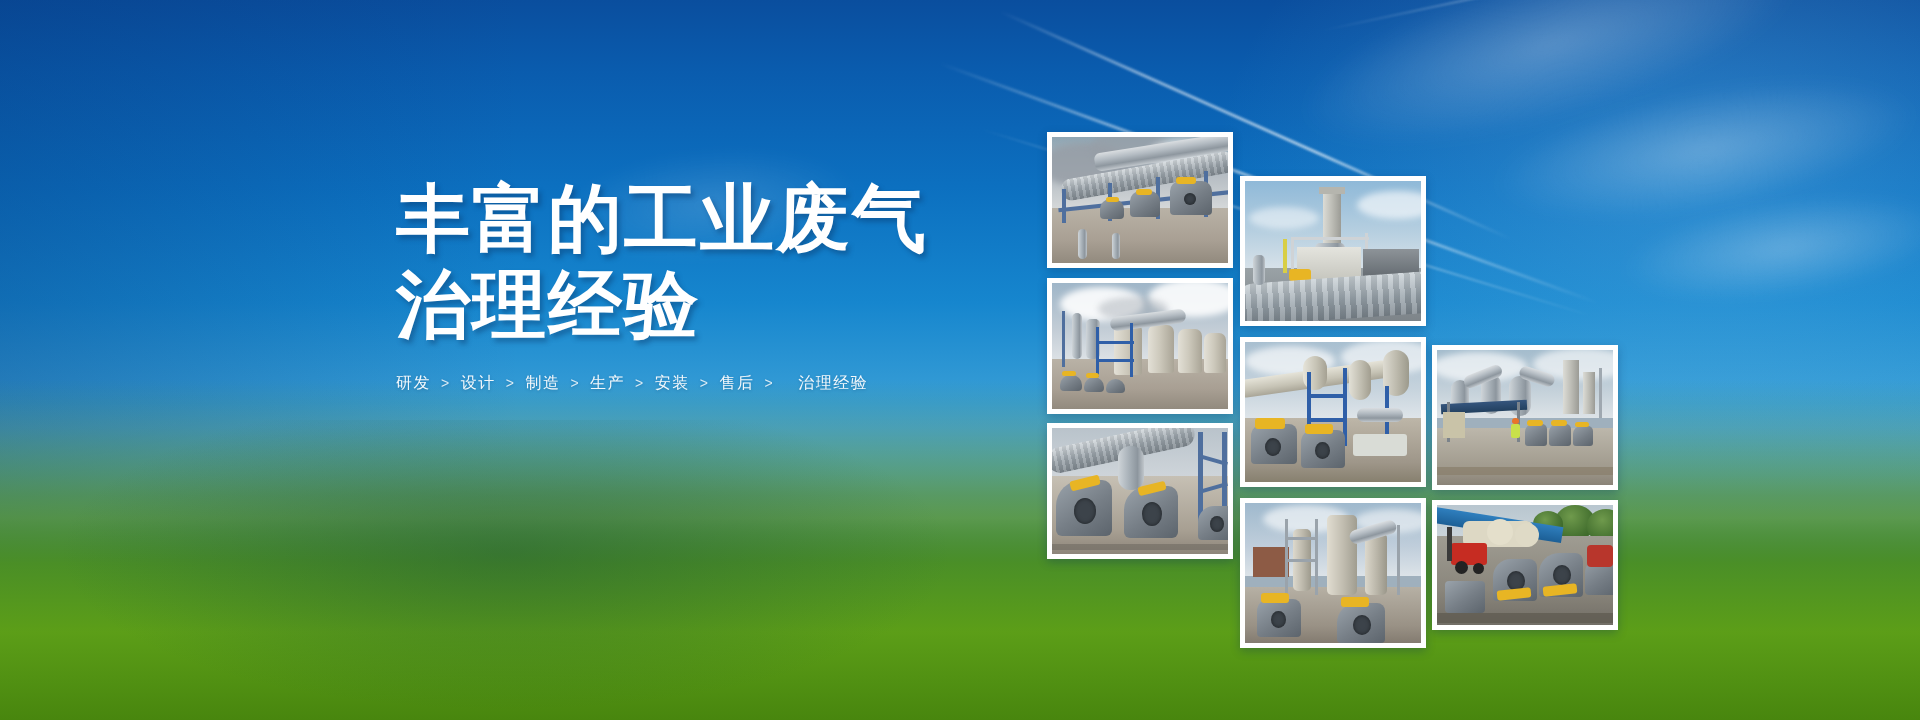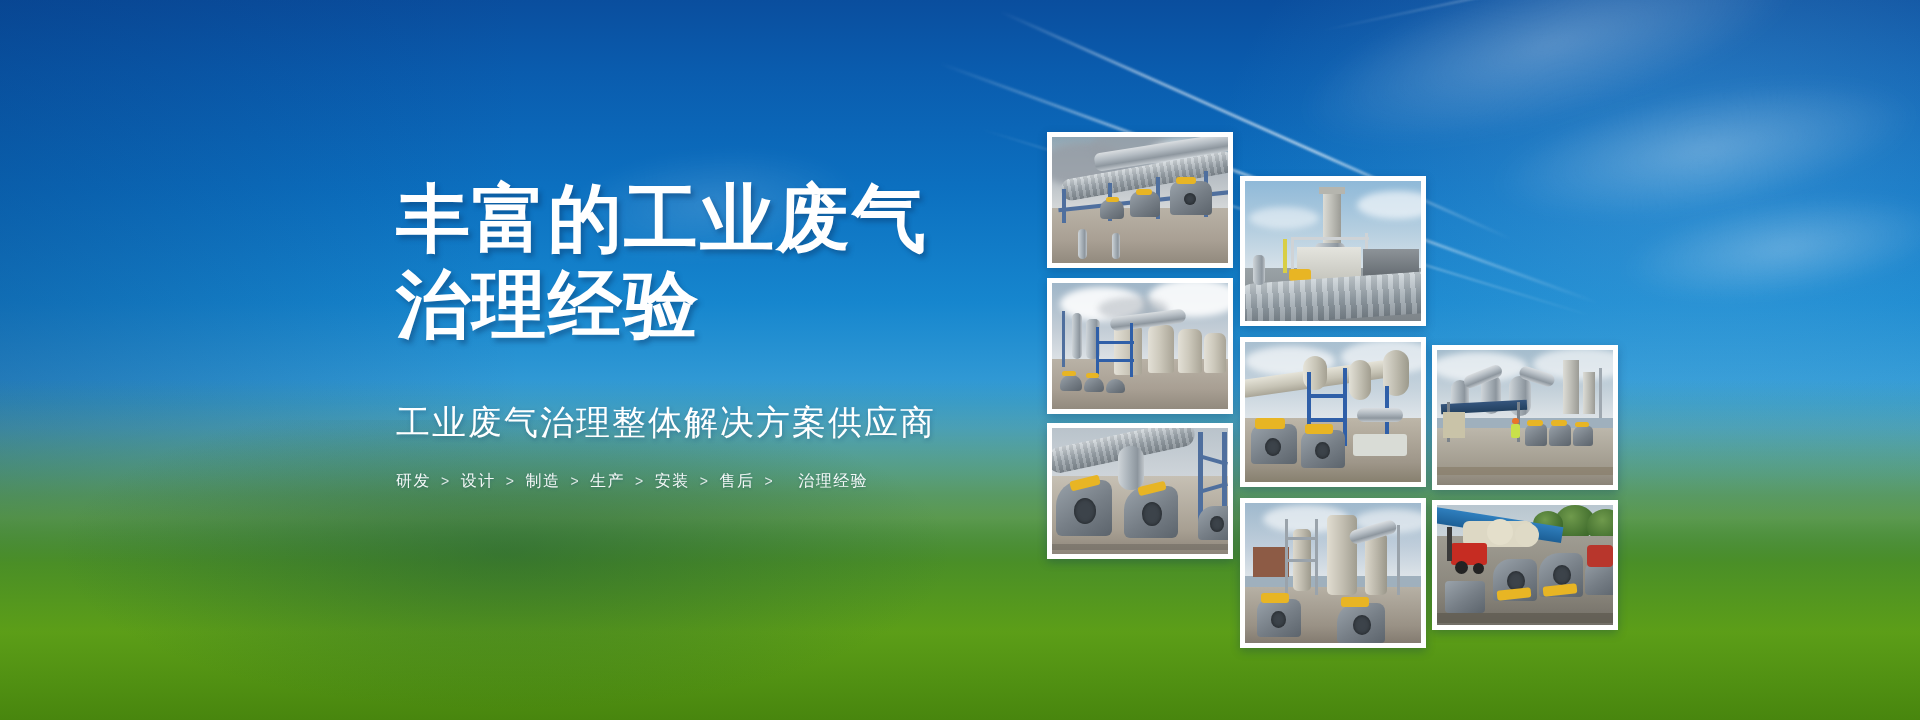--- a/index.html
+++ b/index.html
@@ -232,21 +232,20 @@
   <div class="bg-ground"></div>
   <div class="bg-ground-haze"></div>
 
   <div class="copy">
 
     <div class="headline">
       <span class="headline-line">丰富的工业废气</span>
       <span class="headline-line">治理经验</span>
     </div>
 
-    <div class="subtitle">工业废气治理整体解决方案供应商</div>
 
     <div class="steps">
       <span class="step">研发</span>
       <span class="step-sep">&gt;</span>
       <span class="step">设计</span>
       <span class="step-sep">&gt;</span>
       <span class="step">制造</span>
       <span class="step-sep">&gt;</span>
       <span class="step">生产</span>
       <span class="step-sep">&gt;</span>

